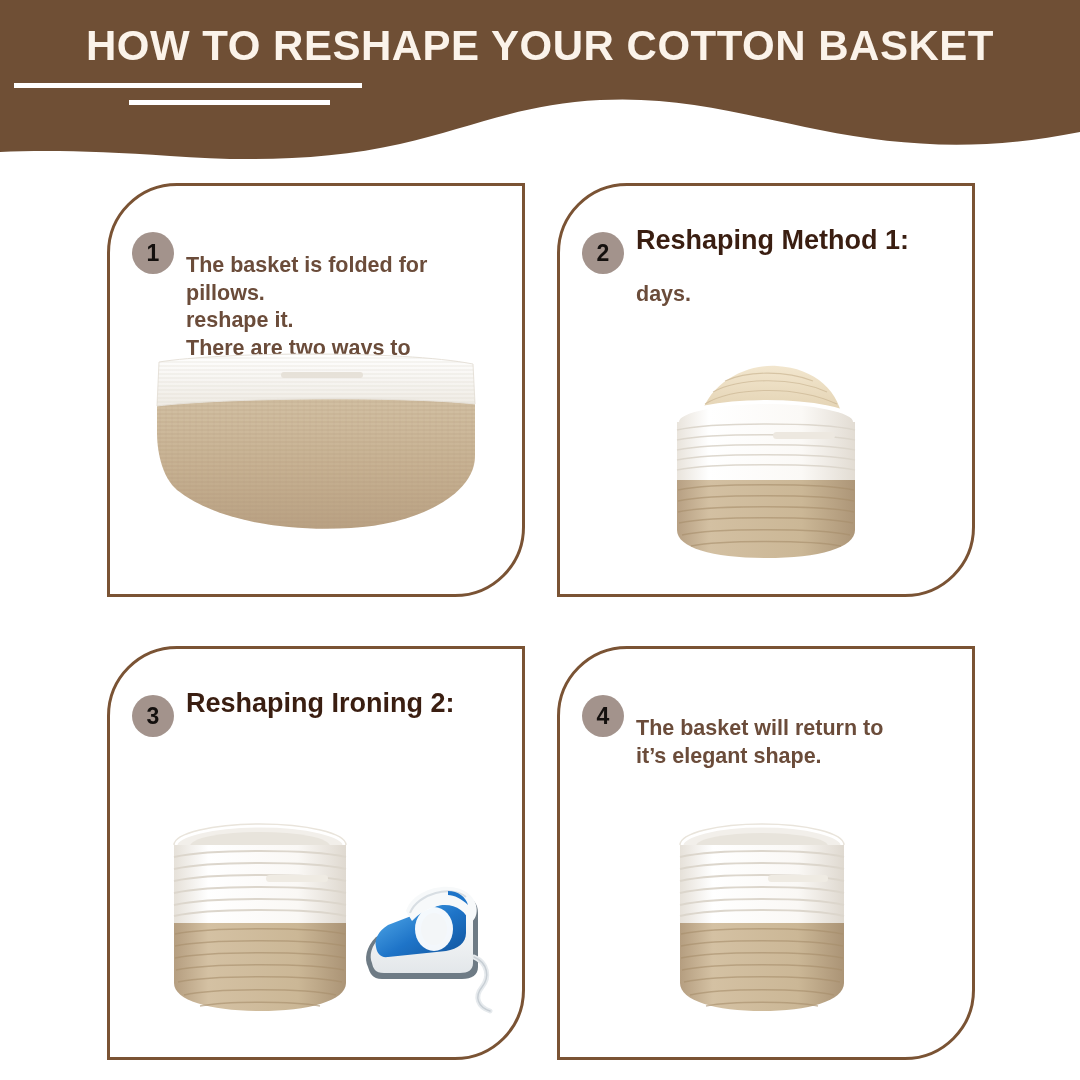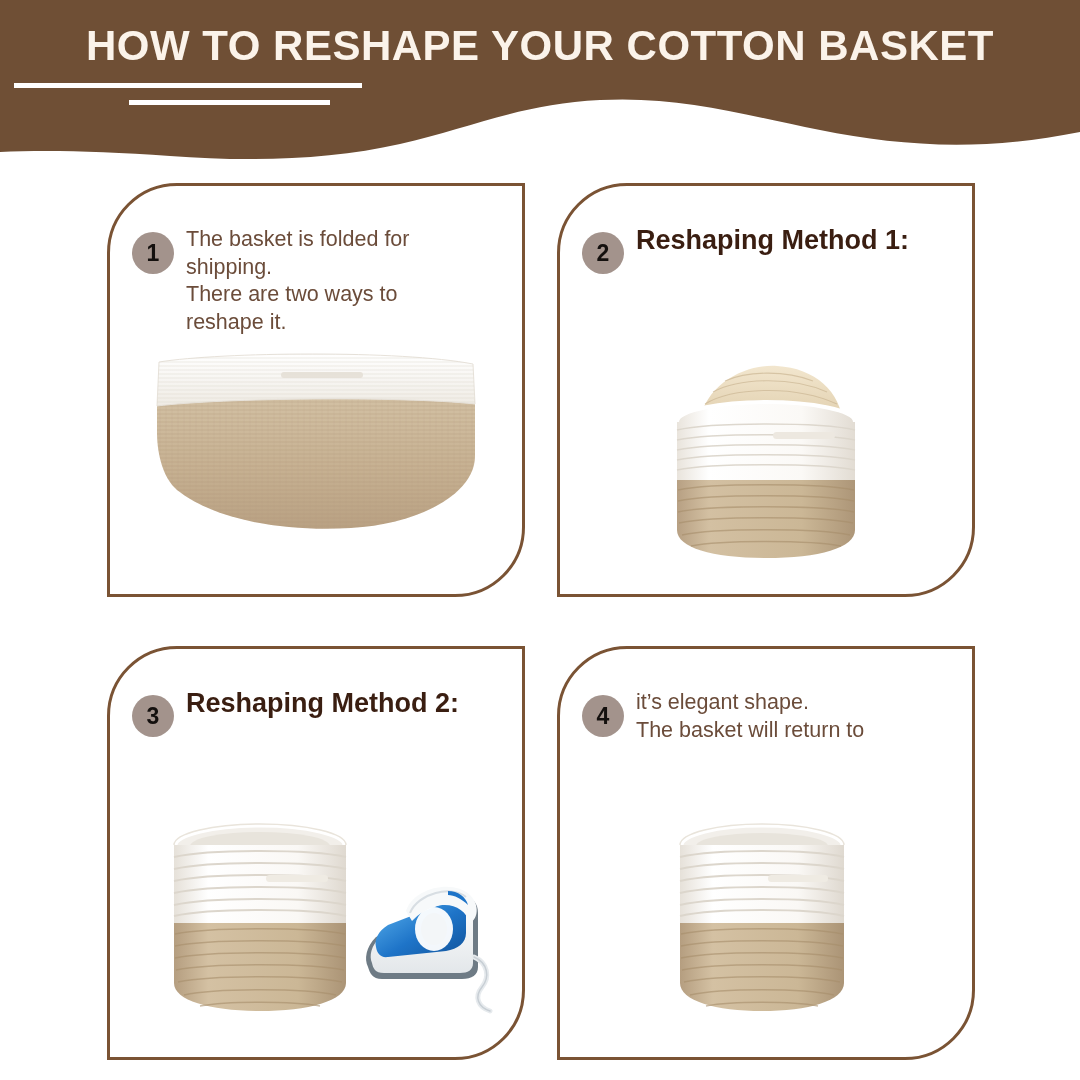--- a/index.html
+++ b/index.html
@@ -112,22 +112,23 @@
   .panel-heading {
     color: #3A1E11;
     font-size: 27px;
     font-weight: bold;
     line-height: 29px;
     margin-bottom: 2px;
   }
   .panel-body {
     color: #6B4C3A;
     font-size: 21.5px;
-    font-weight: normal;
+    font-weight: bold;
     line-height: 27.5px;
+    margin-top: 26px;
   }
   .panel-body .line { display: block; }
 
   .panel-figure {
     position: absolute;
     left: 0;
     right: 0;
     bottom: 0;
     height: 250px;
   }
@@ -149,23 +150,23 @@
 </div>
 
 <div id="panel-grid">
 
   <div class="panel" id="panel-1" style="border-color: rgb(122, 83, 52);">
     <div class="panel-head">
       <div class="step-badge" style="background: rgb(163, 147, 140); color: rgb(20, 16, 14);">1</div>
       <div class="panel-text">
         <div class="panel-body" style="color: rgb(107, 76, 58);">
           <span class="line">The basket is folded for</span>
-          <span class="line">shipping.</span>
+          <span class="line">pillows.</span>
+          <span class="line">reshape it.</span>
           <span class="line">There are two ways to</span>
-          <span class="line">reshape it.</span>
         </div>
       </div>
     </div>
     <div class="panel-figure">
 
       <svg class="figure-svg" width="330" height="200" viewBox="0 0 330 200">
         <defs>
           <linearGradient id="fbWhite" x1="0" y1="0" x2="0" y2="1">
             <stop offset="0%" stop-color="#FFFFFF"></stop>
             <stop offset="100%" stop-color="#EFEBE4"></stop>
@@ -198,20 +199,21 @@
       </svg>
     </div>
   </div>
 
   <div class="panel" id="panel-2" style="border-color: rgb(122, 83, 52);">
     <div class="panel-head">
       <div class="step-badge" style="background: rgb(163, 147, 140); color: rgb(20, 16, 14);">2</div>
       <div class="panel-text">
         <div class="panel-heading" style="color: rgb(58, 30, 17);">Reshaping Method 1:</div>
         <div class="panel-body" style="color: rgb(107, 76, 58);">
+          <span class="line">days.</span>
         </div>
       </div>
     </div>
     <div class="panel-figure">
 
       <svg class="figure-svg" width="230" height="230" viewBox="0 0 230 230" style="margin-top:8px">
         <defs>
           <linearGradient id="sbWhite" x1="0" y1="0" x2="1" y2="0">
             <stop offset="0%" stop-color="#E9E4DC"></stop>
             <stop offset="18%" stop-color="#FFFFFF"></stop>
@@ -264,21 +266,21 @@
 
         <path d="M26,70 C26,58 70,50 115,50 C160,50 204,58 204,70" fill="none" stroke="#FFFFFF" stroke-width="4"></path>
       </svg>
     </div>
   </div>
 
   <div class="panel" id="panel-3" style="border-color: rgb(122, 83, 52);">
     <div class="panel-head">
       <div class="step-badge" style="background: rgb(163, 147, 140); color: rgb(20, 16, 14);">3</div>
       <div class="panel-text">
-        <div class="panel-heading" style="color: rgb(58, 30, 17);">Reshaping Method 2:</div>
+        <div class="panel-heading" style="color: rgb(58, 30, 17);">Reshaping Ironing 2:</div>
       </div>
     </div>
     <div class="panel-figure">
 
       <svg class="figure-svg" width="380" height="236" viewBox="0 0 380 236" style="margin-left:30px">
         <defs>
           <linearGradient id="b3White" x1="0" y1="0" x2="1" y2="0">
             <stop offset="0%" stop-color="#E6E1D9"></stop>
             <stop offset="20%" stop-color="#FFFFFF"></stop>
             <stop offset="72%" stop-color="#FAF8F5"></stop>
@@ -357,22 +359,22 @@
         </g>
       </svg>
     </div>
   </div>
 
   <div class="panel" id="panel-4" style="border-color: rgb(122, 83, 52);">
     <div class="panel-head">
       <div class="step-badge" style="background: rgb(163, 147, 140); color: rgb(20, 16, 14);">4</div>
       <div class="panel-text">
         <div class="panel-body" style="color: rgb(107, 76, 58);">
+          <span class="line">The basket will return to</span>
           <span class="line">it’s elegant shape.</span>
-          <span class="line">The basket will return to</span>
         </div>
       </div>
     </div>
     <div class="panel-figure">
 
       <svg class="figure-svg" width="240" height="236" viewBox="0 0 240 236" style="margin-top:-6px">
         <defs>
           <linearGradient id="b4White" x1="0" y1="0" x2="1" y2="0">
             <stop offset="0%" stop-color="#E6E1D9"></stop>
             <stop offset="20%" stop-color="#FFFFFF"></stop>

